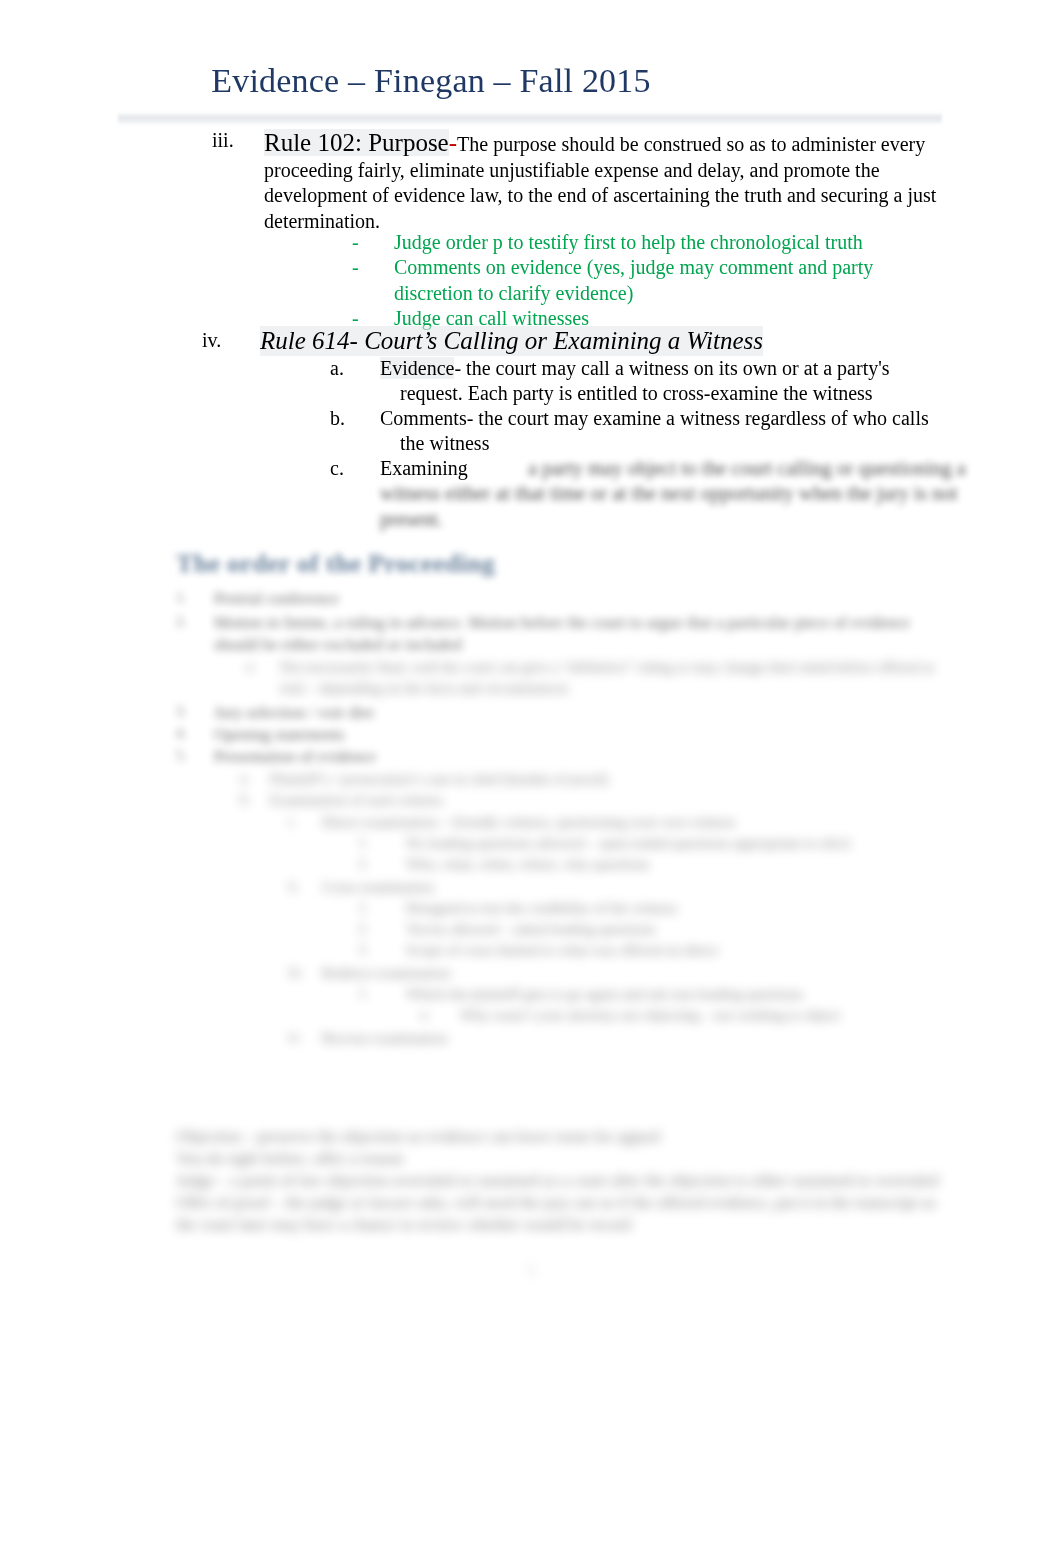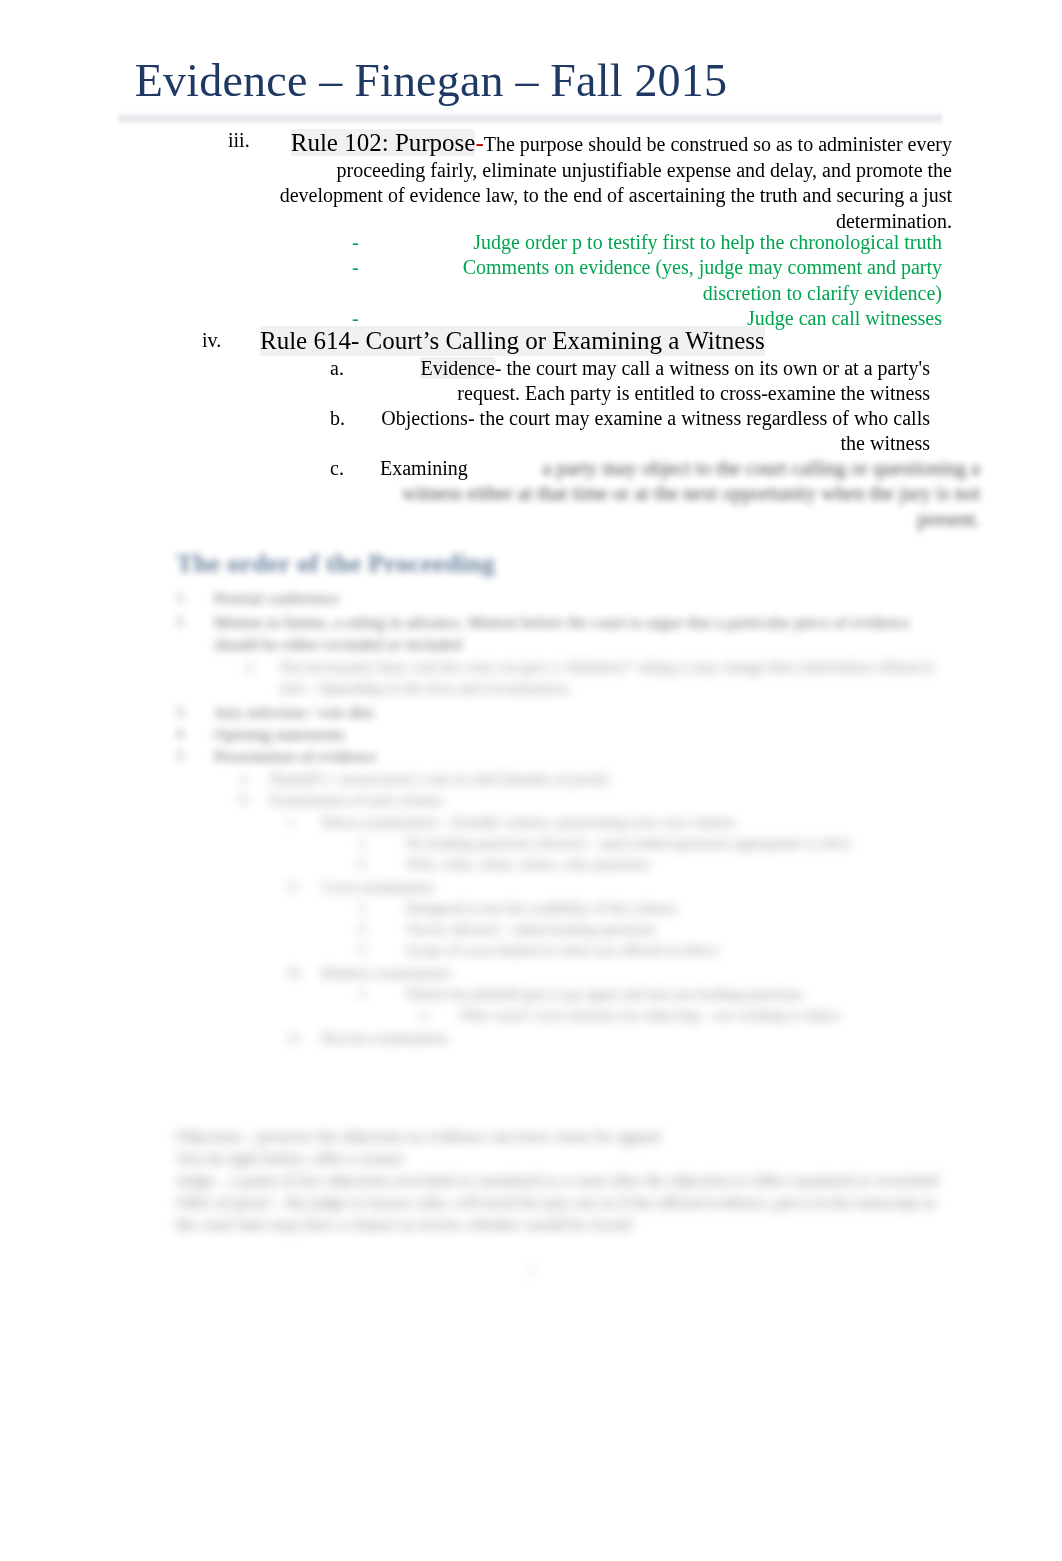--- a/index.html
+++ b/index.html
@@ -22,21 +22,21 @@
     inset: 0;
   }
 
   
   .doc-title {
     position: absolute;
     top: 56px;
     left: 0;
     width: 862px;
     text-align: center;
-    font-size: 46px;
+    font-size: 34px;
     line-height: 50px;
     color: #1F3864;
     letter-spacing: 0.2px;
     white-space: nowrap;
   }
 
   
   .title-band {
     position: absolute;
     top: 112px;
@@ -56,21 +56,21 @@
 
   .marker {
     position: absolute;
     font-size: 20px;
     line-height: 25px;
   }
 
   .body-text {
     font-size: 20px;
     line-height: 25.4px;
-    text-align: right;
+    text-align: left;
   }
 
   .lvl3-head {
     font-size: 25px;
     line-height: 30px;
   }
 
   .roman {
     font-size: 20px;
     line-height: 25px;
@@ -119,21 +119,21 @@
 </head>
 <body>
 
 <div class="page">
 
   <div class="doc-title">Evidence – Finegan – Fall 2015</div>
 
   <div class="title-band"></div>
 
   <div class="blk" style="top:128px; left:212px; width:740px;">
-    <div class="marker roman" style="top:0; left:16px;">iii.</div>
+    <div class="marker roman" style="top:0; left:0;">iii.</div>
     <div class="body-text" style="margin-left:52px;">
       <span class="lvl3-head hl">Rule 102: Purpose</span><span class="red lvl3-head">-</span><span>The purpose should be construed so as to administer every proceeding fairly, eliminate unjustifiable expense and delay, and promote the development of evidence law, to the end of ascertaining the truth and securing a just determination.</span>
     </div>
   </div>
 
   <div class="blk" style="top:230px; left:352px; width:590px;">
 
     <div style="position:relative; min-height:24px;">
       <span class="marker green" style="top:0; left:0;">-</span>
       <span class="body-text green" style="display:block; margin-left:42px;">Judge order p to testify first to help the chronological truth</span>
@@ -145,34 +145,34 @@
     </div>
 
     <div style="position:relative; min-height:24px;">
       <span class="marker green" style="top:0; left:0;">-</span>
       <span class="body-text green" style="display:block; margin-left:42px;font-family:Liberation Serif, serif;">Judge can call witnesses</span>
     </div>
   </div>
 
   <div class="blk" style="top:326px; left:202px; width:760px;">
     <span class="marker roman" style="top:2px; left:0;">iv.</span>
-    <span class="lvl3-head hl" style="display:inline-block; margin-left:58px;">Rule 614- Court’s Calling or Examining a Witness</span>
+    <span class="lvl3-head hl" style="display:inline-block; margin-left:58px;font-style:italic;">Rule 614- Court’s Calling or Examining a Witness</span>
   </div>
 
   <div class="blk" style="top:356px; left:330px; width:600px;">
     <span class="marker" style="top:0; left:0;">a.</span>
     <div class="body-text" style="margin-left:50px; text-indent:-20px; padding-left:20px;">
       <span class="hl">Evidence</span><span>-</span><span> the court may call a witness on its own or at a party's request.   Each party is entitled to cross-examine the witness</span>
     </div>
   </div>
 
   <div class="blk" style="top:406px; left:330px; width:600px;">
     <span class="marker" style="top:0; left:0;">b.</span>
     <div class="body-text" style="margin-left:50px; text-indent:-20px; padding-left:20px;">
-      <span>Objections</span><span>-</span><span> the court may examine a witness regardless of who calls the witness</span>
+      <span>Comments</span><span>-</span><span> the court may examine a witness regardless of who calls the witness</span>
     </div>
   </div>
 
   <div class="blk" style="top:456px; left:330px; width:620px;">
     <span class="marker" style="top:0; left:0;">c.</span>
     <span class="body-text" style="position:absolute; top:0; left:50px; white-space:nowrap;">Examining</span>
     <div class="body-text b-heavy" style="margin-left:50px; text-indent:148px; width:600px;"> a party may object to the court calling or questioning a witness either at that time or at the next opportunity when the jury is not present.</div>
   </div>
 
   <div class="blk sec-head-blur b-heavy" style="top:548px; left:176px; width:560px;">The order of the Proceeding</div>

